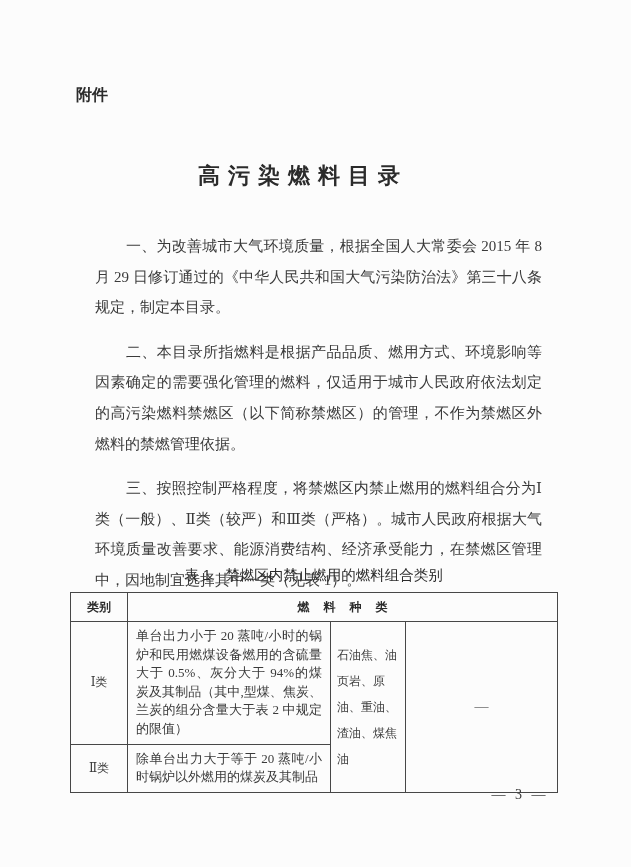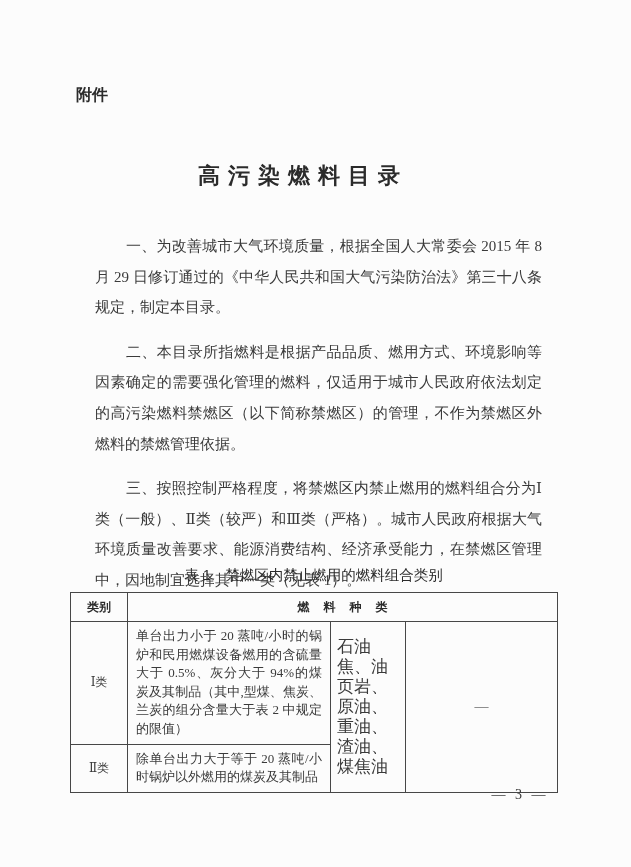--- a/index.html
+++ b/index.html
@@ -100,22 +100,22 @@
   }
   .fuel-table td.description{
     font-size:13px;
     line-height:18.6px;
     padding:5px 8px;
     text-align:justify;
     text-justify:inter-character;
     vertical-align:middle;
   }
   .fuel-table td.shared-fuels{
-    font-size:17px;
-    line-height:20px;
+    font-size:12px;
+    line-height:26px;
     padding:4px 6px;
     vertical-align:middle;
     margin-left:45px;
   }
   .fuel-table td.shared-dash{
     text-align:center;
     vertical-align:middle;
     font-size:14px;
     color:#6a6a6a;
   }

